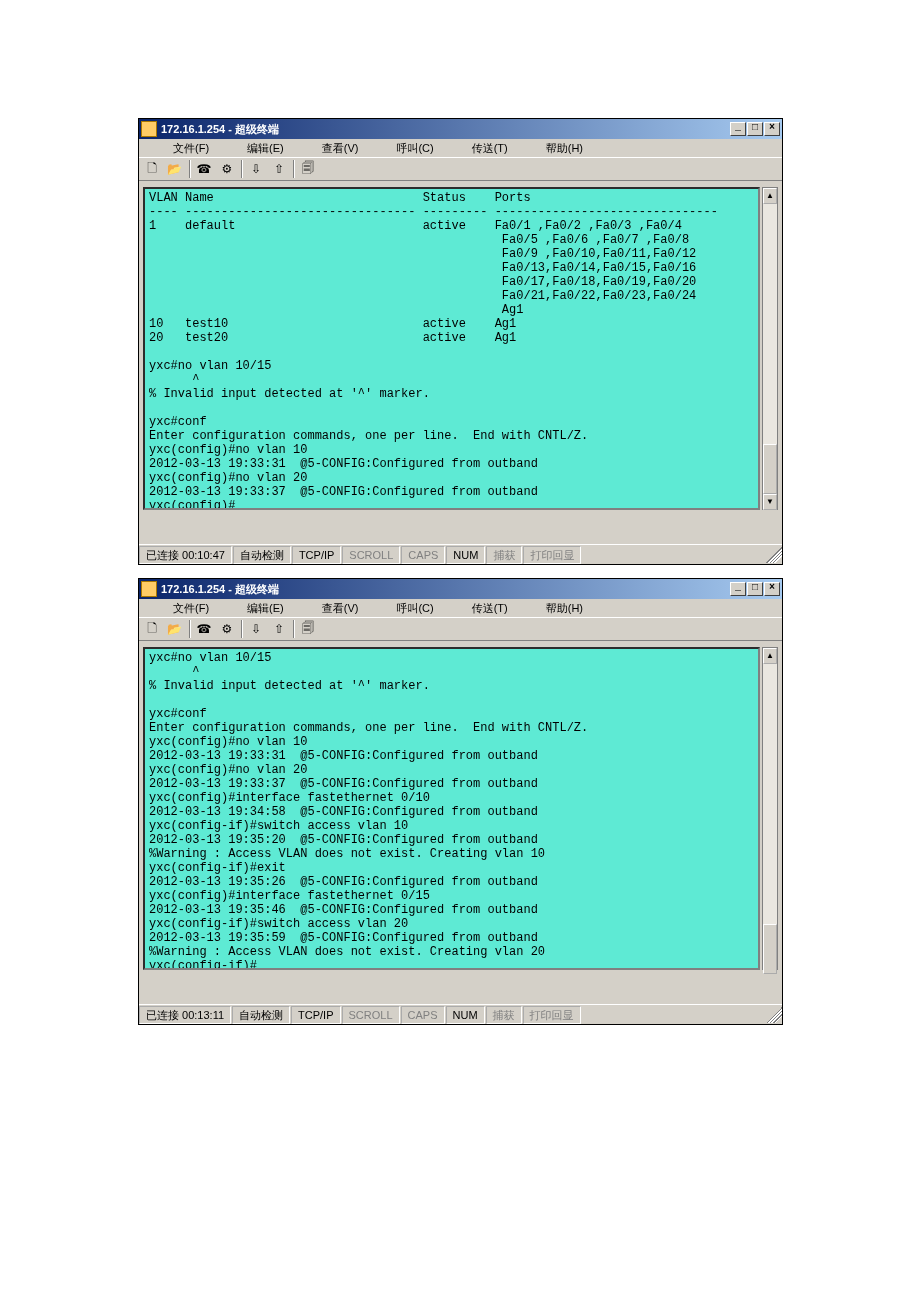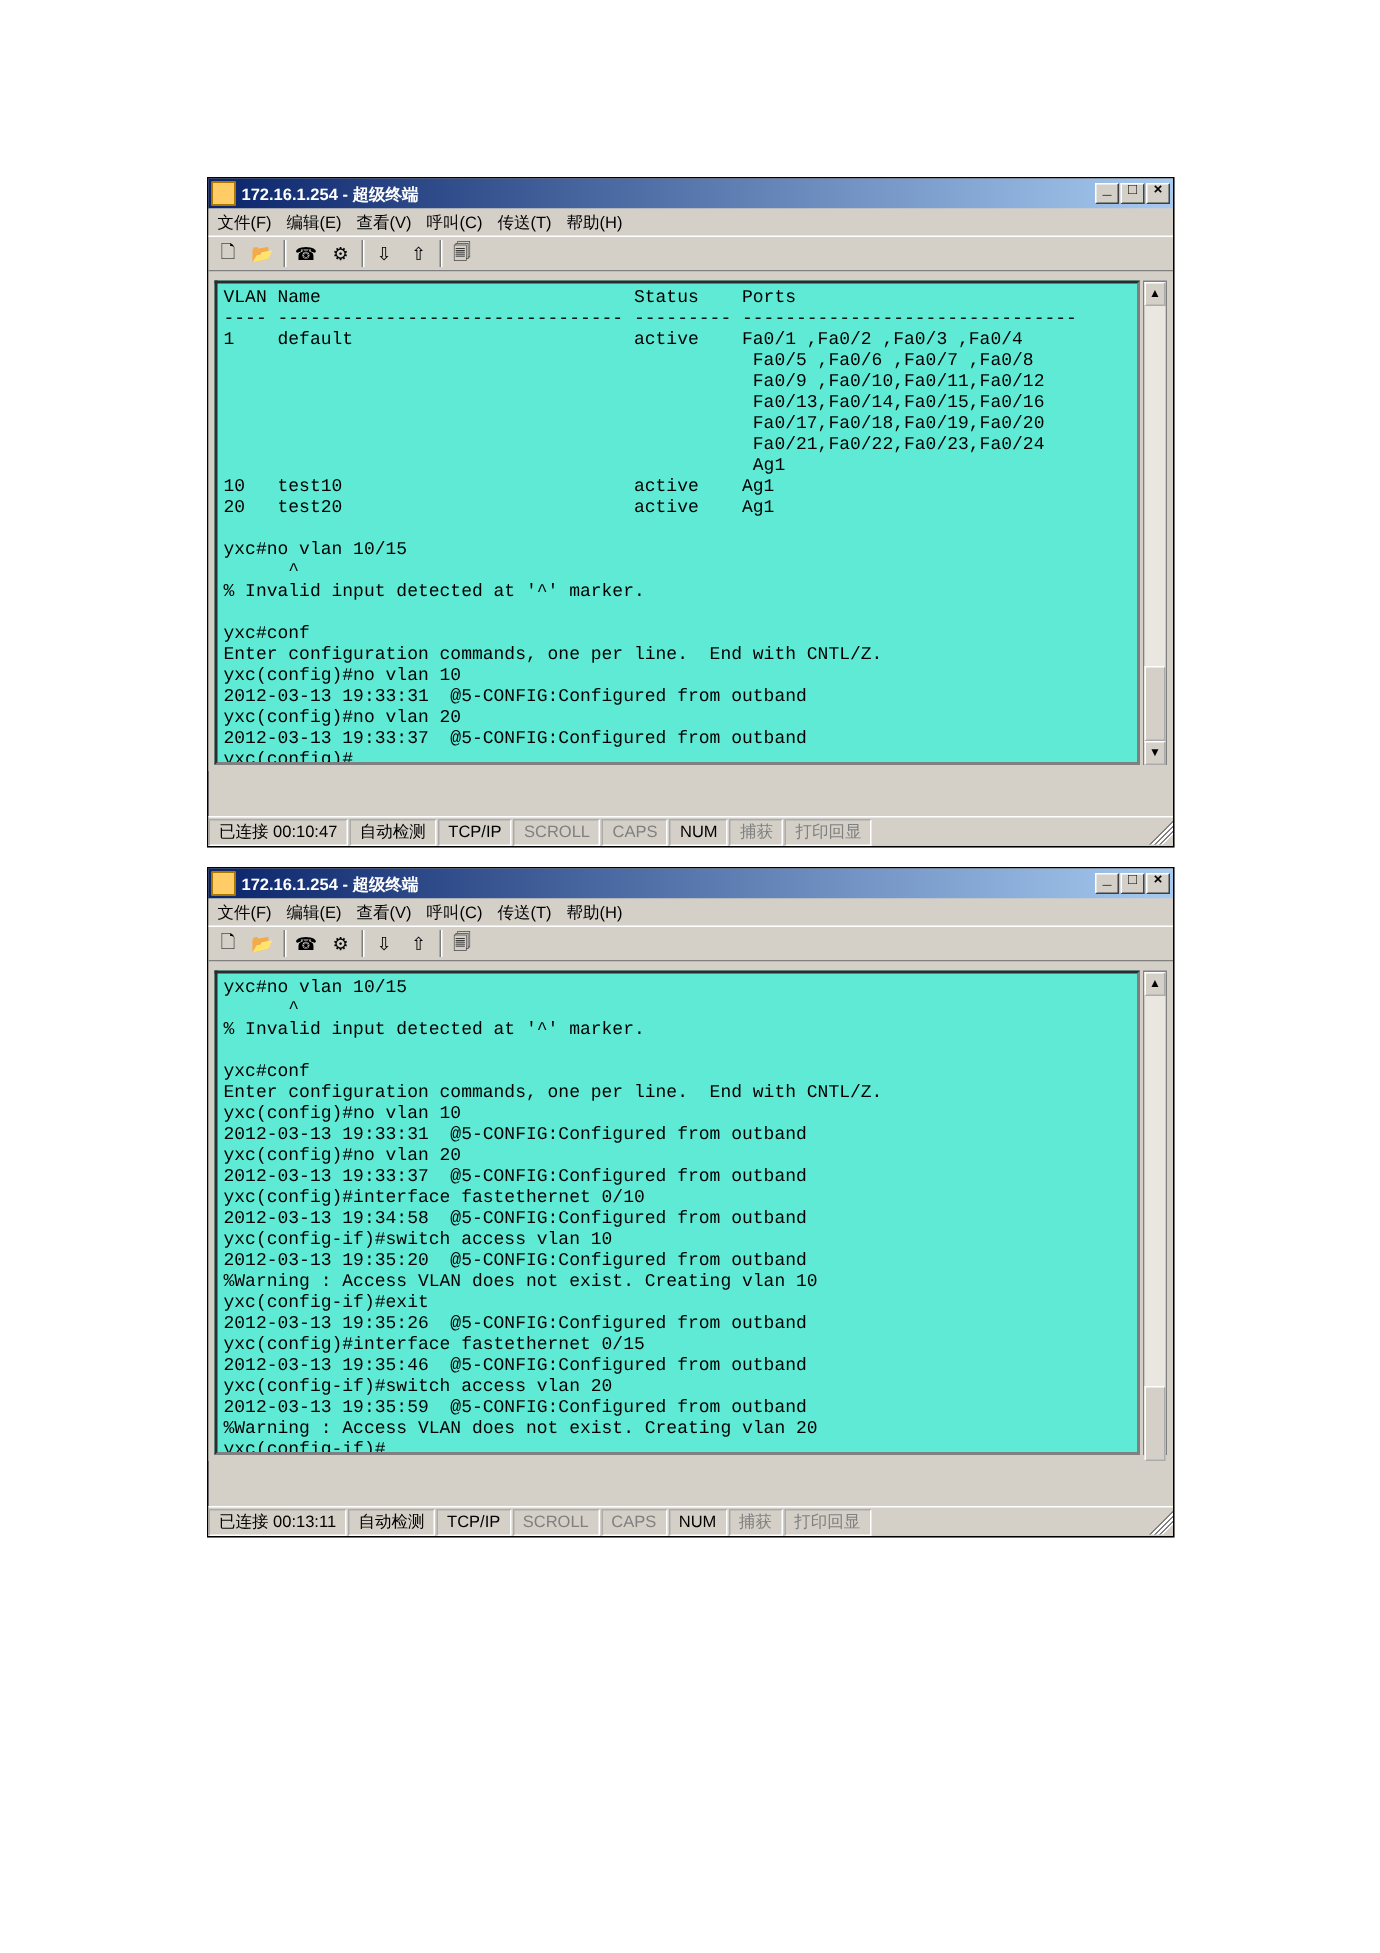--- a/index.html
+++ b/index.html
@@ -58,20 +58,21 @@
       height: 18px;
       display: flex;
       align-items: center;
       padding: 0 4px;
       background: #d4d0c8;
       gap: 6px;
     }
     .menubar .menu-item {
       cursor: pointer;
       padding: 12px 2px;
+      margin-left: 28px;
     }
 
     .toolbar {
       height: 24px;
       background: #d4d0c8;
       border-top: 1px solid #fff;
       border-bottom: 1px solid #808080;
       display: flex;
       align-items: center;
       padding: 0 2px;

